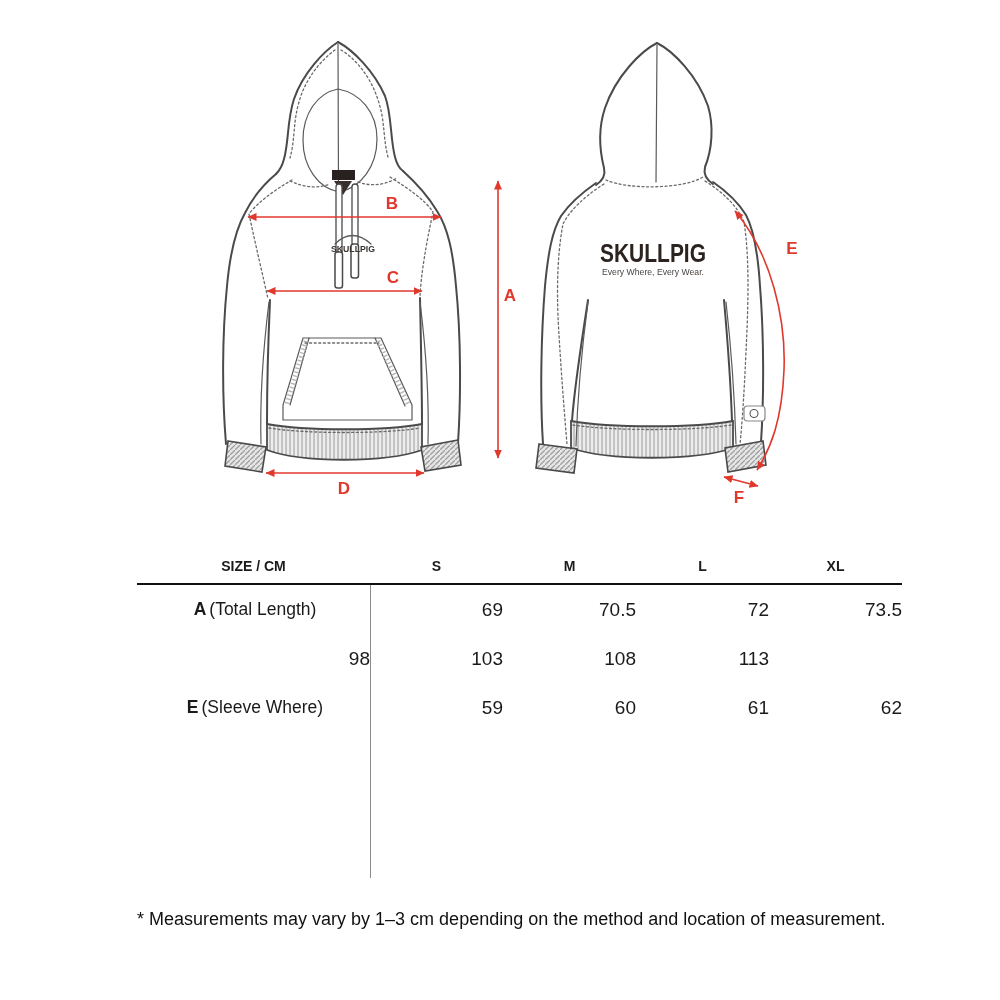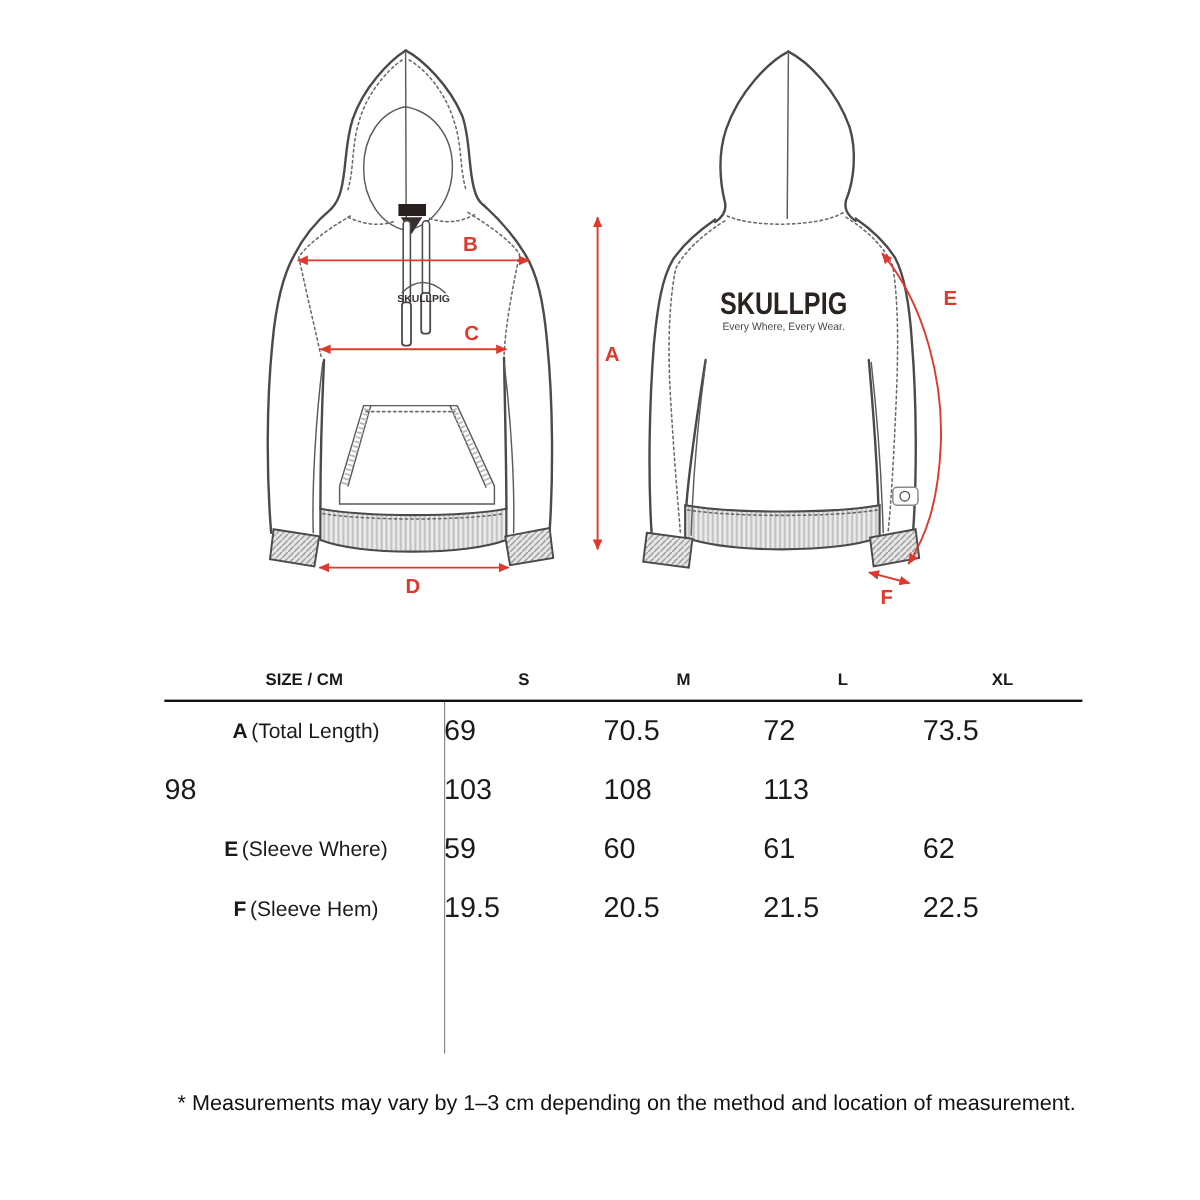--- a/index.html
+++ b/index.html
@@ -18,23 +18,23 @@
   .logo-tag{fill:#4a4440;font-size:9px;}
   .logo-chest{fill:#3a3430;font-weight:bold;font-size:8.5px;}
   
   #size-table{position:absolute;left:137px;top:548px;width:765px;}
   .trow{display:grid;grid-template-columns:233px 133px 133px 133px 133px;align-items:center;}
   .thead{height:35px;border-bottom:2.5px solid #111;}
   .thead .hc{font-size:14px;font-weight:bold;text-align:center;}
   .tbody .trow{height:49.2px;}
   .rowlab{font-size:17.5px;text-align:center;padding-left:3px;}
   .rowlab b{font-weight:bold;margin-right:3px;}
-  .val{font-size:24px;text-align:left;}
+  .val{font-size:19px;text-align:right;}
   #col-divider{position:absolute;left:370px;top:585px;width:1px;height:293px;background:#8a8a8a;}
-  #footnote{position:absolute;left:148px;top:909px;font-size:18px;color:#111;}
+  #footnote{position:absolute;left:137px;top:909px;font-size:18px;color:#111;}
 </style>
 </head>
 <body>
 
 <div id="page">
 
   <svg id="diagram" viewBox="0 0 1000 520">
     <defs>
       <marker id="ah" markerUnits="userSpaceOnUse" markerWidth="10" markerHeight="9" refX="8.5" refY="4" orient="auto-start-reverse">
         <path d="M0,0 L9,4 L0,8 Z" fill="#e1382d"></path>
@@ -166,26 +166,19 @@
         <div class="val">108</div>
         <div class="val">113</div>
       </div>
       <div class="trow">
         <div class="rowlab"><b>E</b><span>(Sleeve Where)</span></div>
         <div class="val">59</div>
         <div class="val">60</div>
         <div class="val">61</div>
         <div class="val">62</div>
       </div>
-      <div class="trow">
-        <div class="rowlab"><b>F</b><span>(Sleeve Hem)</span></div>
-        <div class="val">19.5</div>
-        <div class="val">20.5</div>
-        <div class="val">21.5</div>
-        <div class="val">22.5</div>
-      </div>
     </div>
   </div>
   <div id="col-divider"></div>
 
   <div id="footnote">* Measurements may vary by 1–3 cm depending on the method and location of measurement.</div>
 
 </div>
 
 </body></html>

